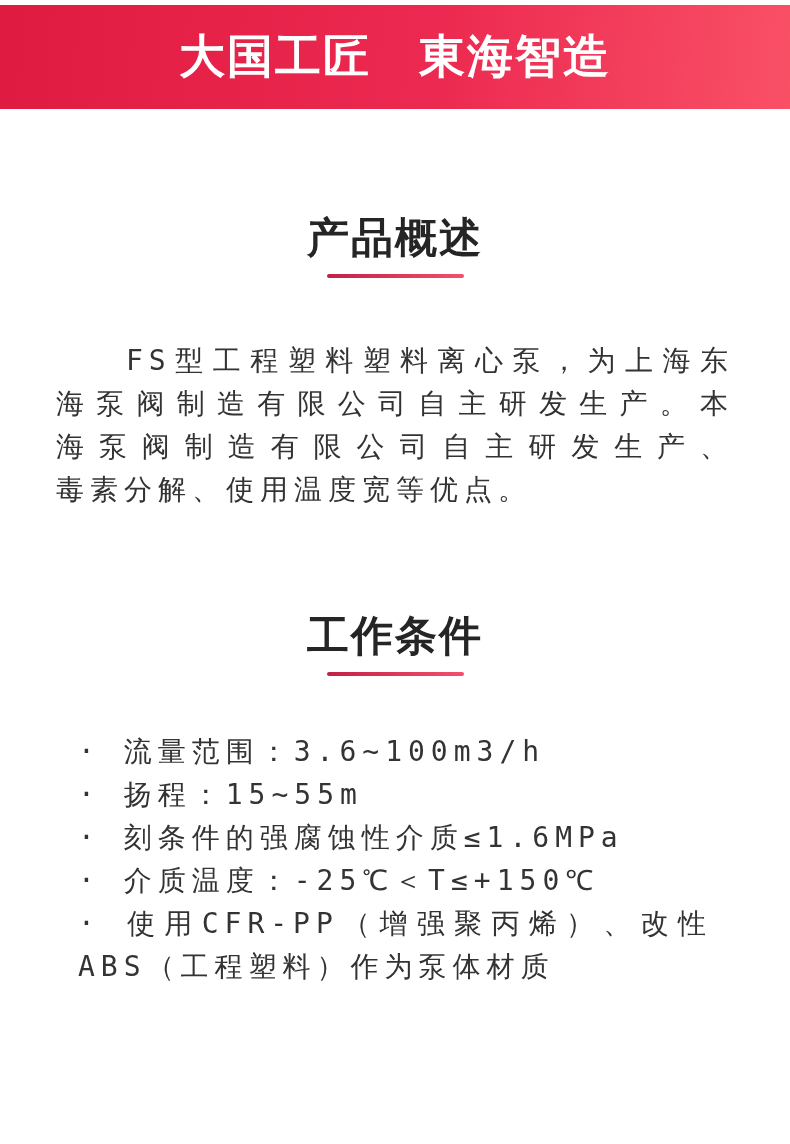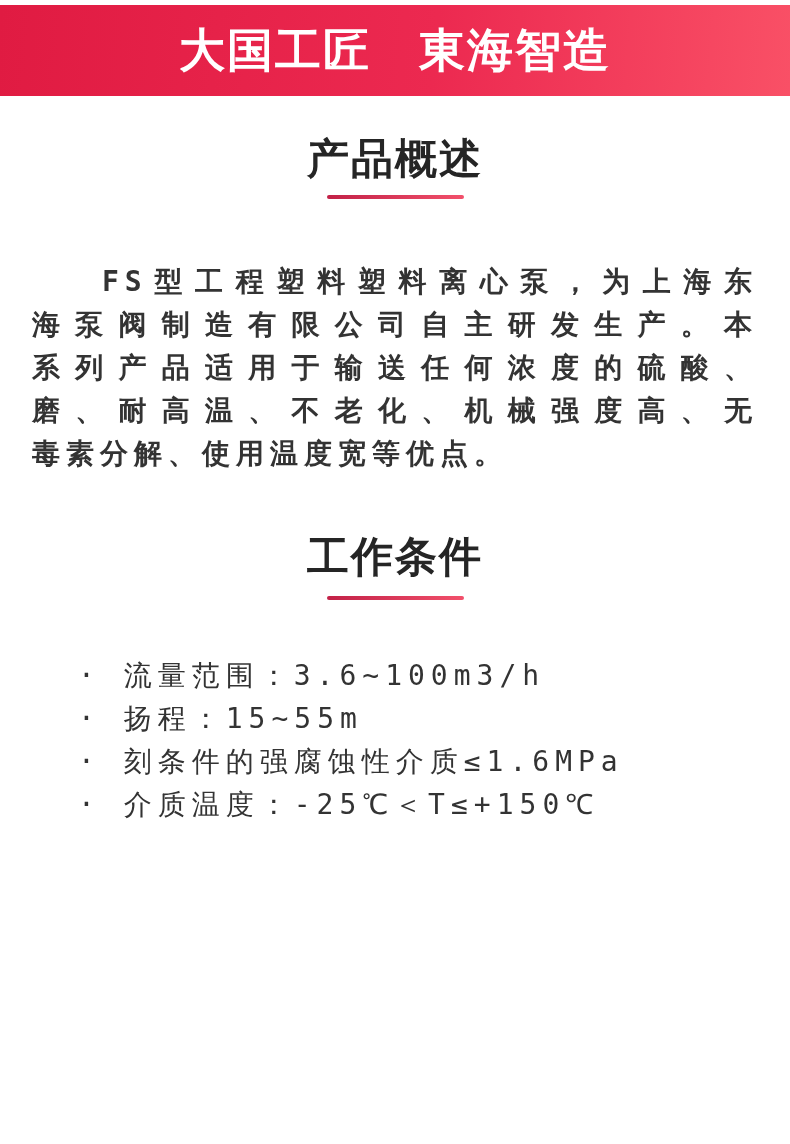--- a/index.html
+++ b/index.html
@@ -7,21 +7,21 @@
     width: 790px;
     min-height: 1144px;
     background: var(--page_bg, #fff);
     font-family: "DejaVu Sans Mono", "Liberation Mono", monospace;
   }
   .page { width: 790px; overflow: hidden; }
 
   
   .banner {
     margin-top: 5px;
-    height: 91px;
+    height: 104px;
     background: linear-gradient(95deg, var(--banner_from,#e01b42) 0%, var(--banner_mid,#ec2950) 55%, var(--banner_to,#f95066) 100%);
     display: flex;
     align-items: center;
     justify-content: center;
   }
   .banner-title {
     color: var(--banner_text,#fff);
     font-family: "Liberation Sans", "DejaVu Sans", sans-serif;
     font-weight: 900;
     font-size: 46px;
@@ -33,38 +33,37 @@
   .section-title {
     margin: 0;
     text-align: center;
     font-family: "Liberation Sans", "DejaVu Sans", sans-serif;
     font-weight: 900;
     font-size: 42px;
     line-height: 42px;
     letter-spacing: 2px;
     color: var(--heading,#252525);
   }
-  .section--overview .section-title { margin-top: 42px; }
-  .section--conditions .section-title { margin-top: 64px; font-family: Liberation Mono, monospace; }
+  .section--overview .section-title { margin-top: 108px; }
+  .section--conditions .section-title { margin-top: 104px; }
   .title-underline {
     width: 137px;
     height: 4px;
     margin: 15px auto 0;
     border-radius: 2px;
     background: linear-gradient(90deg, var(--underline_from,#c22147), var(--underline_to,#f2506b));
   }
 
   
   .paragraph {
-    margin: 61px 32px 0;
+    margin: 61px 56px 0;
     font-size: 28px;
     line-height: 43px;
     letter-spacing: 6px;
     color: var(--body_text,#333);
-    font-weight: bold;
   }
   .para-line {
     text-align: justify;
     text-align-last: justify;
   }
   .paragraph > div:first-of-type { padding-left: 70px; }
   .paragraph > div:last-of-type { text-align-last: left; }
 
   
   .bullets {
@@ -88,41 +87,41 @@
   <section class="section section--overview">
     <h2 class="section-title">产品概述</h2>
     <div class="title-underline"></div>
 
     <div class="paragraph">
 
         <div class="para-line">FS型工程塑料塑料离心泵，为上海东</div>
 
         <div class="para-line">海泵阀制造有限公司自主研发生产。本</div>
 
-        <div class="para-line">系列产品适用于输送任何浓度的硫酸、</div>
+        <div class="para-line">海泵阀制造有限公司自主研发生产、</div>
 
 
 
 
-        <div class="para-line">磨、耐高温、不老化、机械强度高、无</div>
 
         <div class="para-line">毒素分解、使用温度宽等优点。</div>
       </div>
   </section>
 
   <section class="section section--conditions">
     <h2 class="section-title">工作条件</h2>
     <div class="title-underline"></div>
 
     <div class="bullets">
 
         <div class="bullet-line">· 流量范围：3.6~100m3/h</div>
 
         <div class="bullet-line">· 扬程：15~55m</div>
 
         <div class="bullet-line">· 刻条件的强腐蚀性介质≤1.6MPa</div>
 
         <div class="bullet-line">· 介质温度：-25℃＜T≤+150℃</div>
 
+        <div class="bullet-line">· 使用CFR-PP（增强聚丙烯）、改性ABS（工程塑料）作为泵体材质</div>
       </div>
   </section>
 
 </div>
 
 </body></html>

